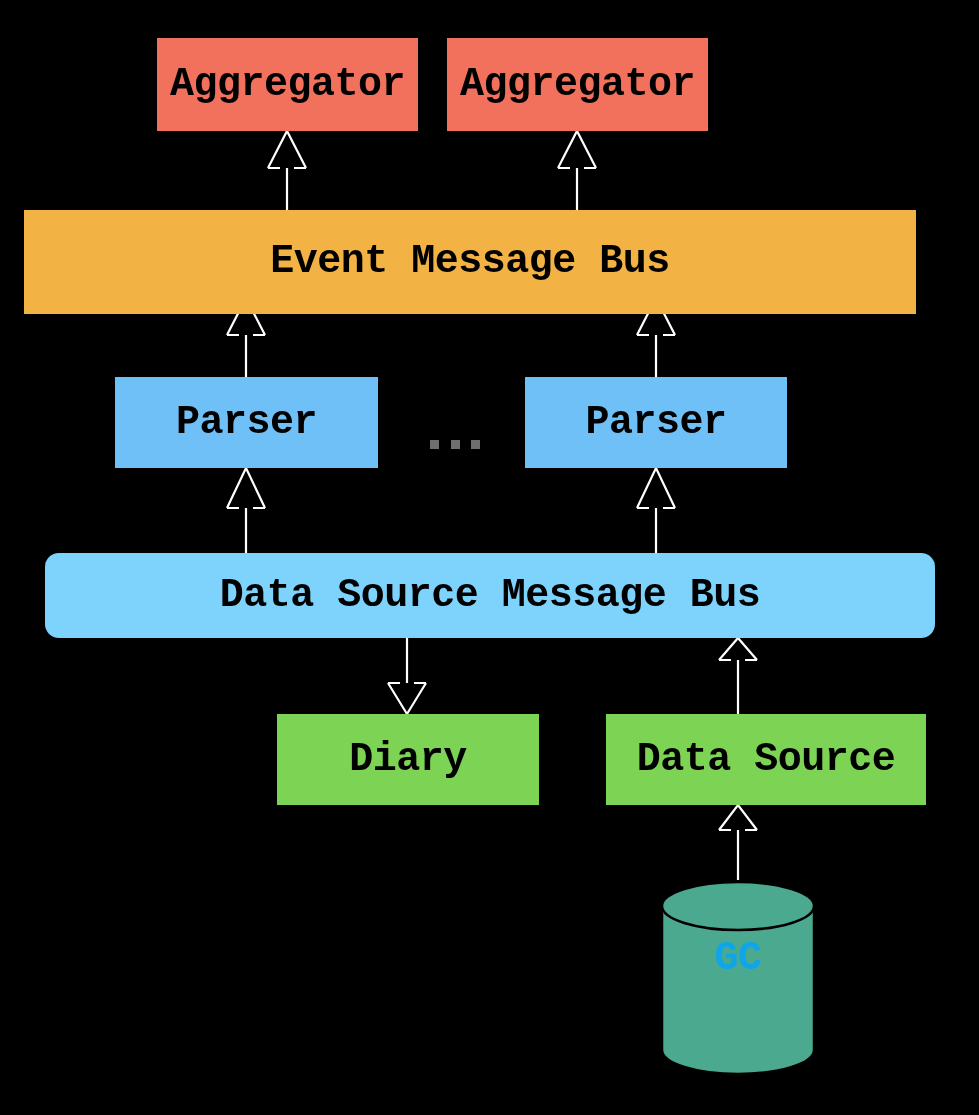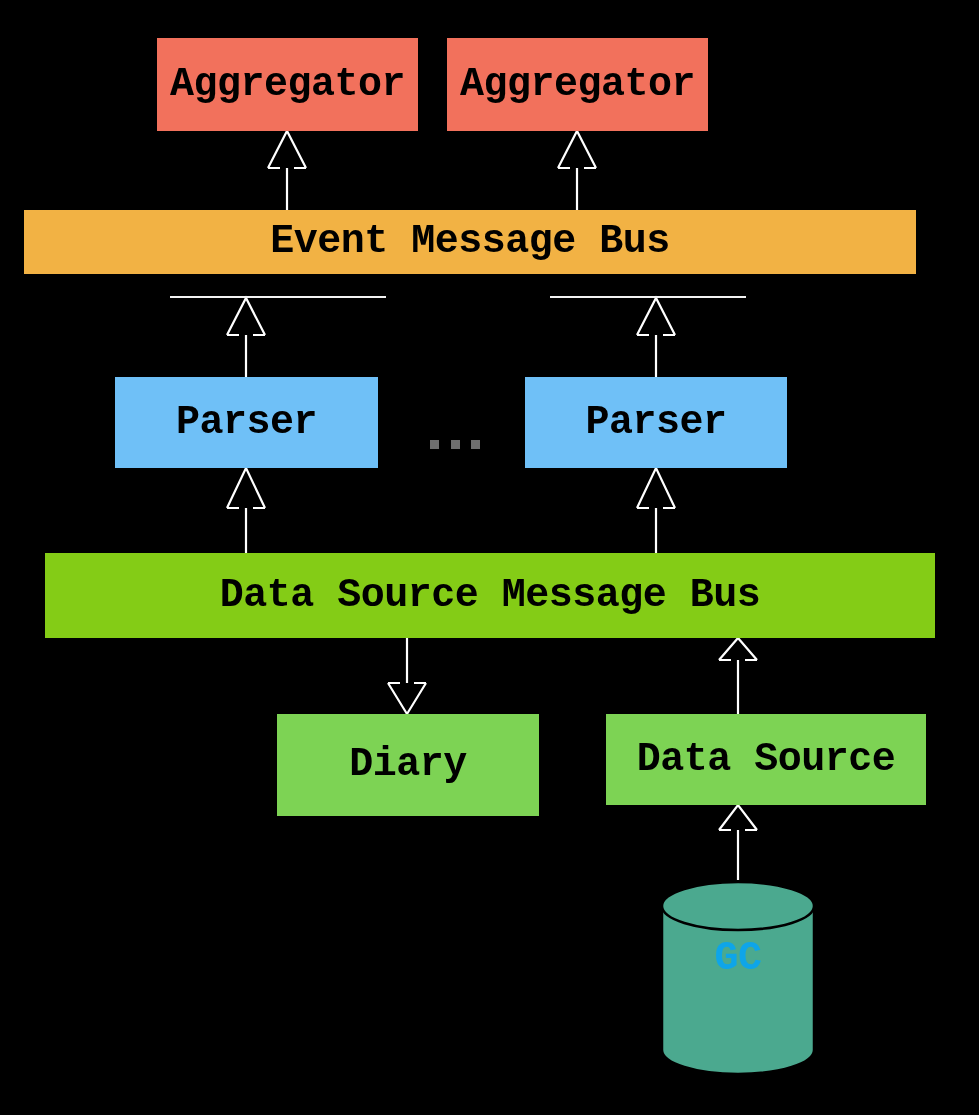--- a/index.html
+++ b/index.html
@@ -26,28 +26,28 @@
     font-weight: bold;
     line-height: 1.05;
     text-align: center;
     white-space: nowrap;
     letter-spacing: -0.5px;
   }
   
   #agg-1 { left:157px; top:38px;  width:261px; height:93px; font-size:40px; }
   #agg-2 { left:447px; top:38px;  width:261px; height:93px; font-size:40px; }
   
-  #event-bus { left:24px; top:210px; width:892px; height:64px; font-size:40px; }
+  #event-bus { left:24px; top:210px; width:892px; height:104px; font-size:40px; }
   
   #parser-1 { left:115px; top:377px; width:263px; height:91px; font-size:40px; }
   #parser-2 { left:525px; top:377px; width:262px; height:91px; font-size:40px; }
   
   #ds-bus { left:45px; top:553px; width:890px; height:85px; font-size:40px; }
   
-  #diary { left:277px; top:714px; width:262px; height:102px; font-size:40px; }
+  #diary { left:277px; top:714px; width:262px; height:91px; font-size:40px; }
   #datasource { left:606px; top:714px; width:320px; height:91px; font-size:40px; }
 
   
   #ellipsis {
     position: absolute;
     left: 430px;
     top: 436px;
     width: 50px;
     height: 16px;
     display: flex;
@@ -176,21 +176,21 @@
   <div id="ellipsis" title="more parsers">
     <i></i>
     <i></i>
     <i></i>
   </div>
 
   <div class="node" id="parser-2" style="background:#6FC0F7;">
     <span>Parser</span>
   </div>
 
-  <div class="node" id="ds-bus" style="background:#84cc16;">
+  <div class="node" id="ds-bus" style="background:#7dd3fc;border-radius:14px;">
     <span>Data Source Message Bus</span>
   </div>
 
   <div class="node" id="diary" style="background:#7DD354;">
     <span>Diary</span>
   </div>
 
   <div class="node" id="datasource" style="background:#7DD354;">
     <span>Data Source</span>
   </div>

